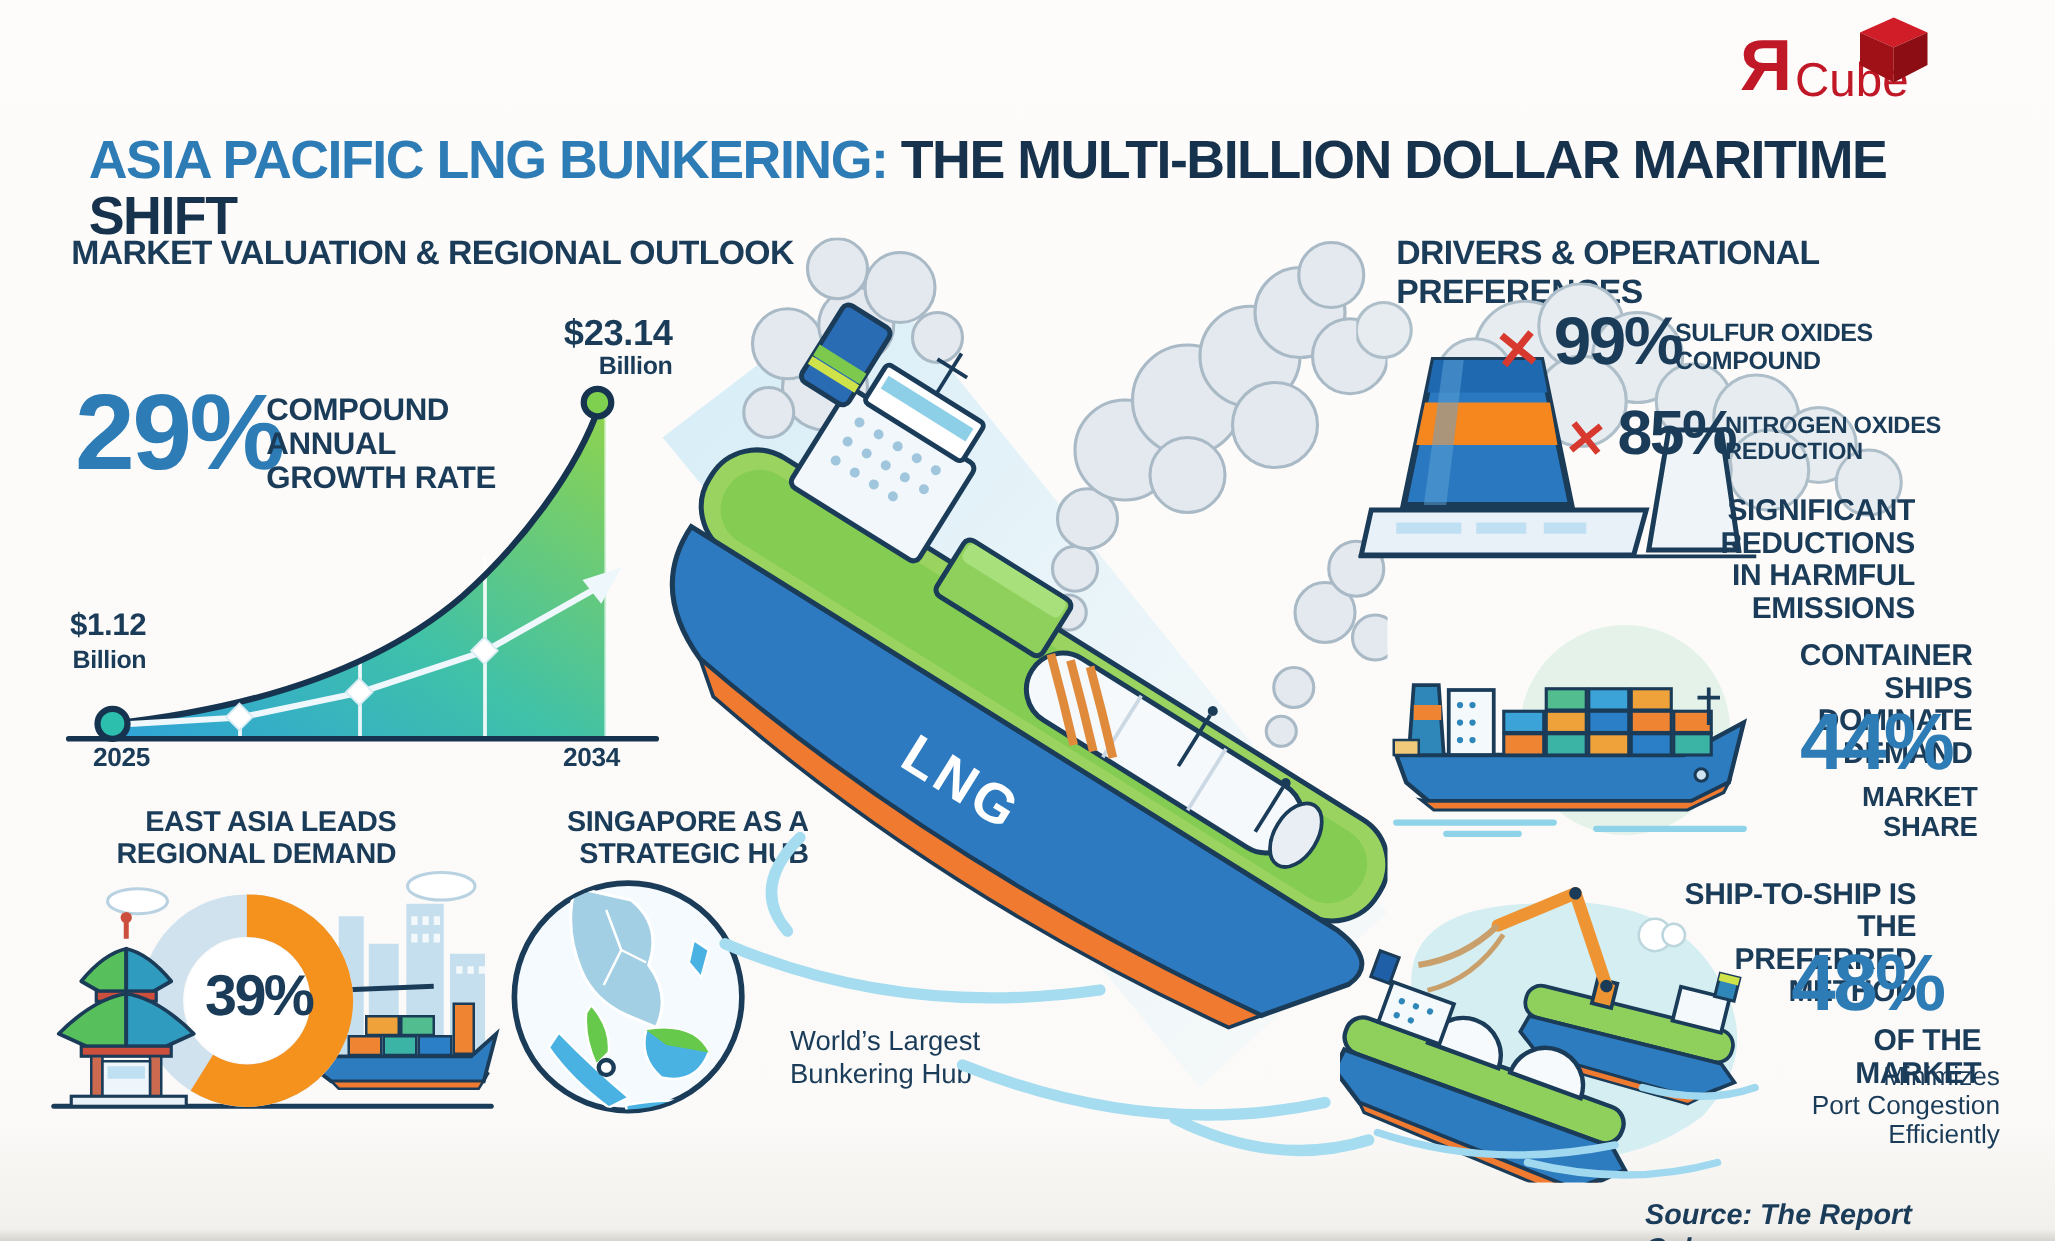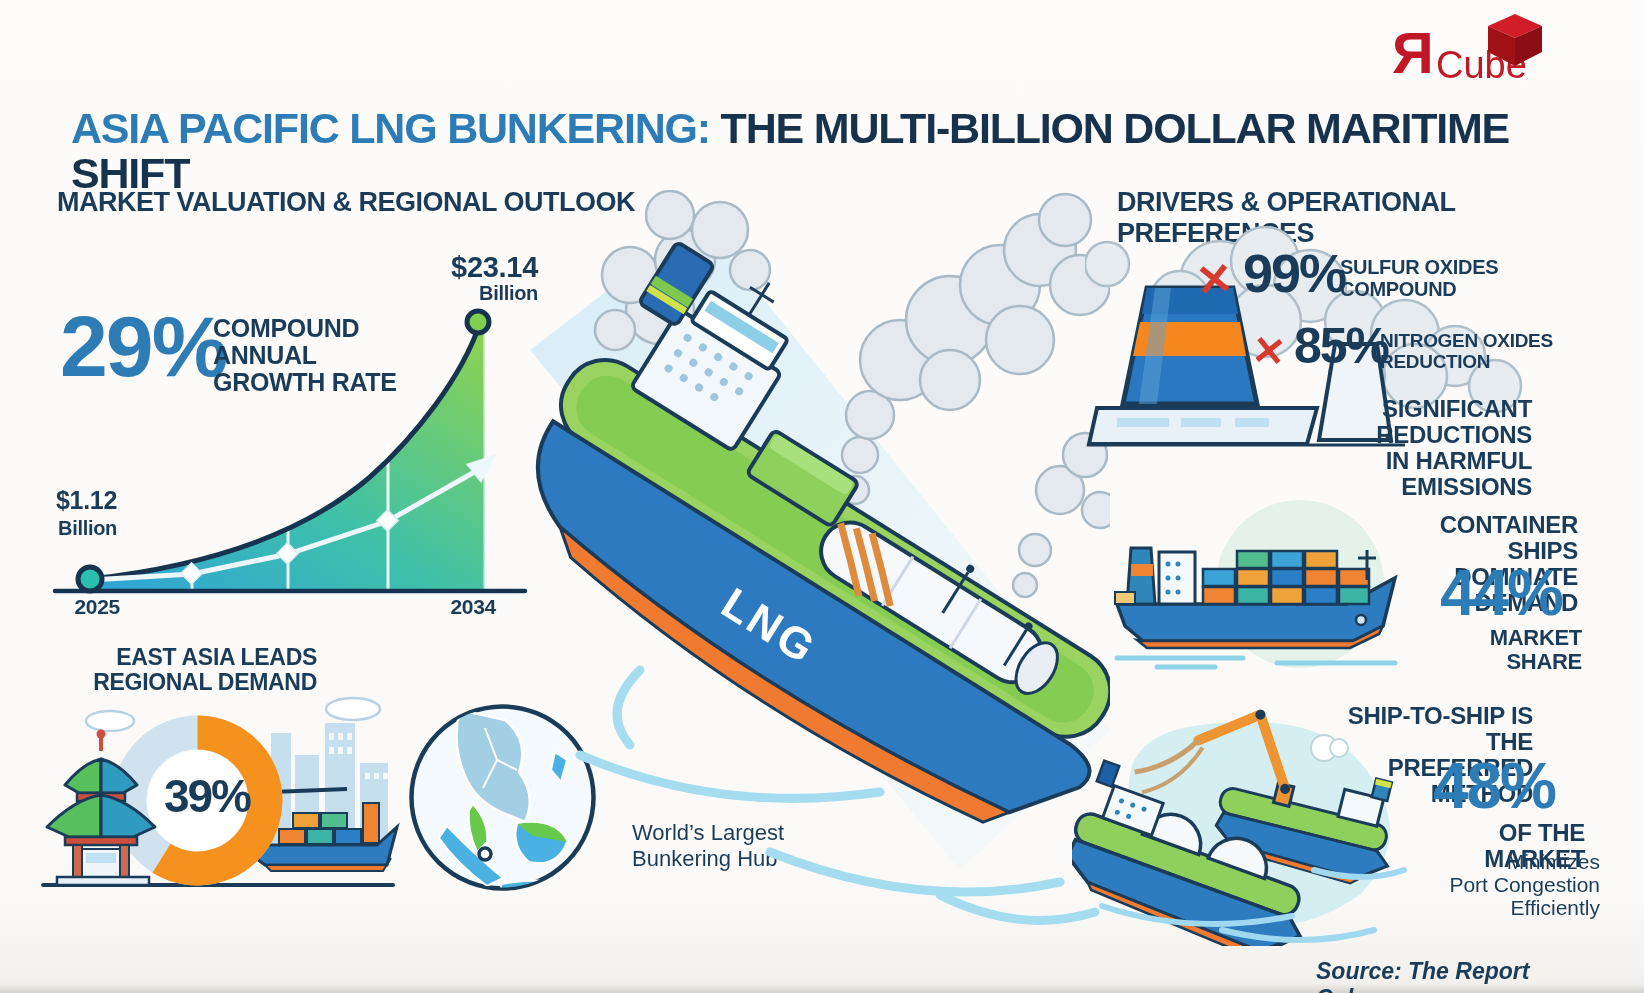--- a/index.html
+++ b/index.html
@@ -136,20 +136,22 @@
     <path d="M12,134 Q40,106 66,102 L66,144 L34,144 Z" fill="#57c05c" stroke="#1b3c59" stroke-width="3" stroke-linejoin="round"></path>
     <path d="M66,102 Q92,106 120,134 L98,144 L66,144 Z" fill="#2e9bbf" stroke="#1b3c59" stroke-width="3" stroke-linejoin="round"></path>
     <rect x="30" y="144" width="72" height="8" fill="#cc4f3d" stroke="#1b3c59" stroke-width="2.5"></rect>
     <rect x="38" y="152" width="9" height="32" fill="#cc6a50" stroke="#1b3c59" stroke-width="2"></rect>
     <rect x="85" y="152" width="9" height="32" fill="#cc6a50" stroke="#1b3c59" stroke-width="2"></rect>
     <rect x="47" y="156" width="38" height="28" fill="#eef6fb" stroke="#1b3c59" stroke-width="2"></rect>
     <rect x="51" y="160" width="30" height="10" fill="#bfe0f2"></rect>
     <rect x="22" y="184" width="92" height="8" fill="#e8f1f8" stroke="#1b3c59" stroke-width="2.5"></rect>
   </svg>
 
+  <div class="abs lblB navy ctr pre" style="left:407px;top:645px;width:240px;font-size:23px;">SINGAPORE AS A
+STRATEGIC HUB</div>
   <svg class="abs" style="left:405px;top:700px;" width="195" height="195" viewBox="0 0 195 195">
     <defs>
         <clipPath id="gclip">
           <circle cx="97.5" cy="97.5" r="90"></circle>
         </clipPath>
       </defs>
     <circle cx="97.5" cy="97.5" r="91" fill="#f4fafd" stroke="#1b3c59" stroke-width="4.5"></circle>
     <g clip-path="url(#gclip)">
       <path d="M55,10 L100,20 Q125,40 114,72 Q132,96 120,122 L96,112 Q70,100 60,76 Q46,42 55,10 Z" fill="#a3cfe4" stroke="#ffffff" stroke-width="2.5"></path>
       <path d="M80,28 L92,60 L78,88" fill="none" stroke="#ffffff" stroke-width="2"></path>

